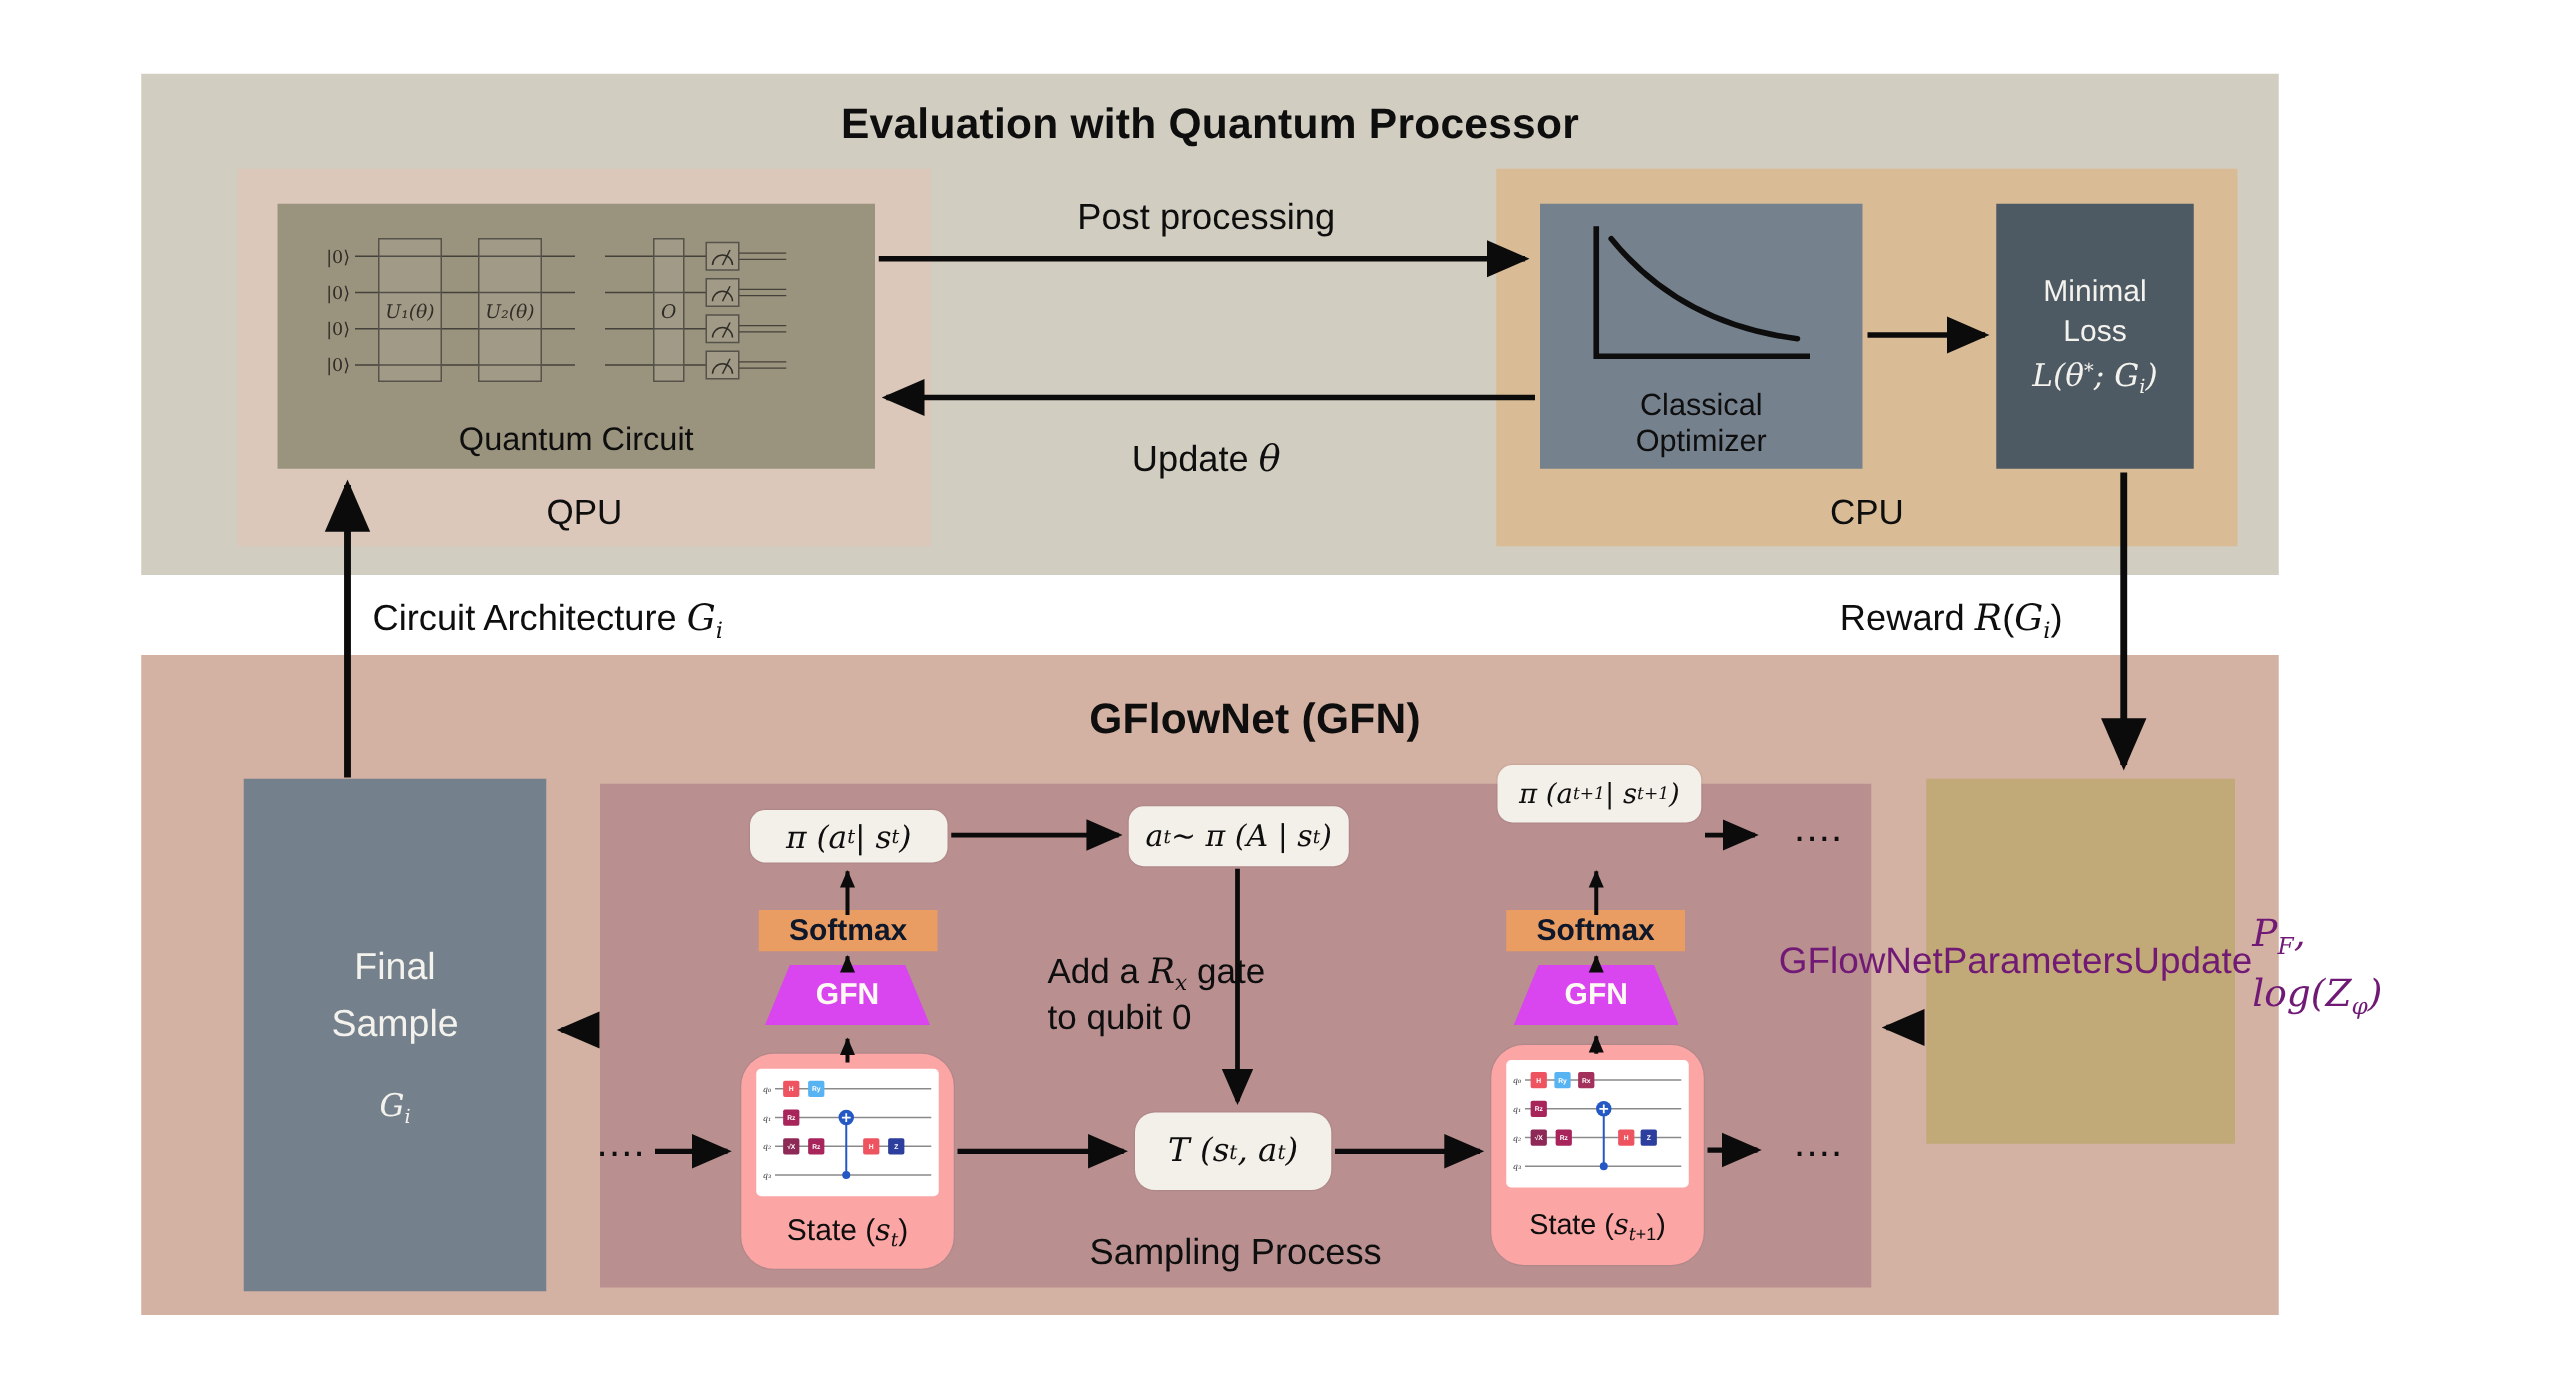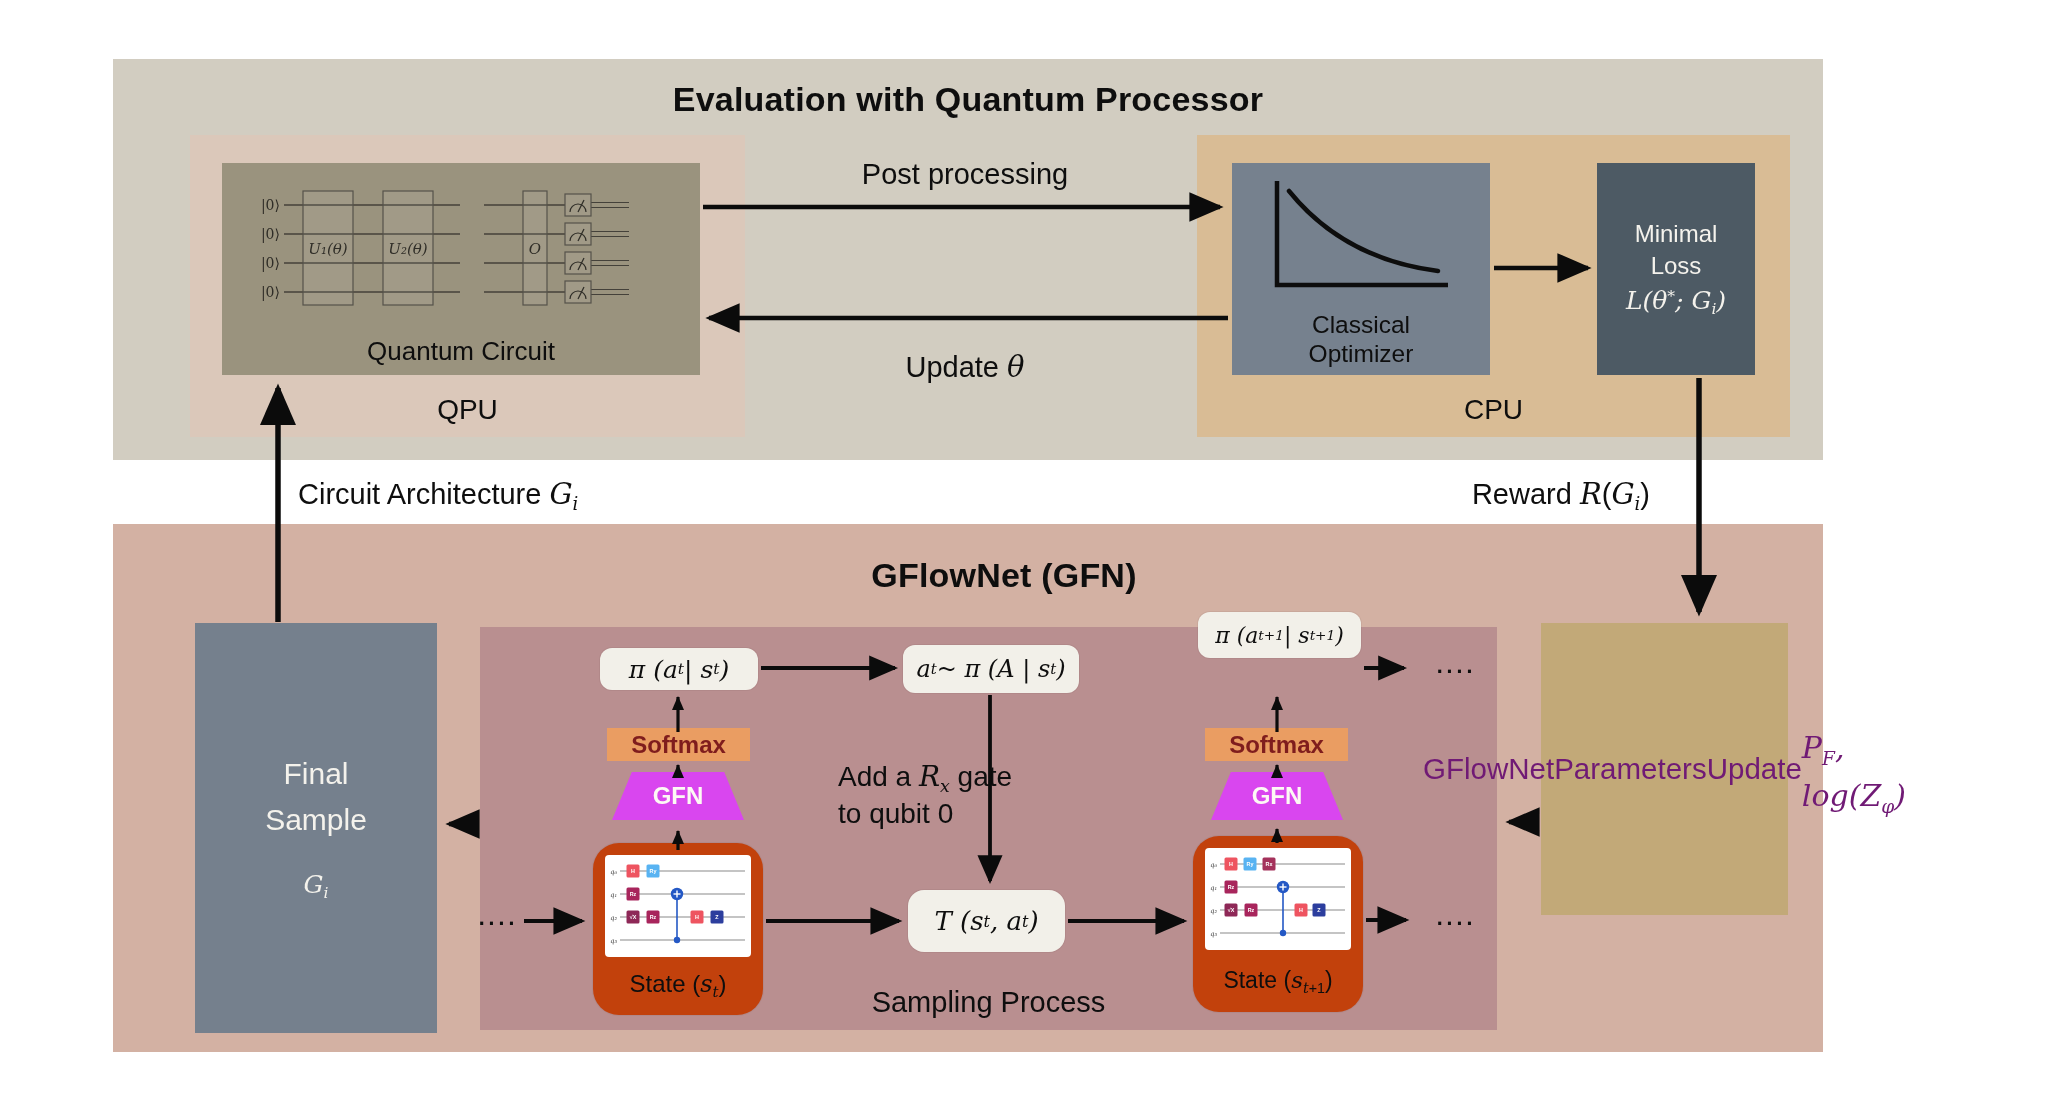--- a/index.html
+++ b/index.html
@@ -45,30 +45,30 @@
   .sampling-box { left:480px; top:627px; width:1017px; height:403px; background:#b98f90; }
 
   .whitebox { position:absolute; background:#f2f0e9; border-radius:12px;
     display:flex; align-items:center; justify-content:center;
     box-shadow:0 0 0 1px rgba(90,70,60,.08); }
   .pi-t   { left:600px;  top:648px; width:158px; height:42px; font-size:25px; }
   .action { left:903px;  top:645px; width:176px; height:48px; font-size:24px; }
   .pi-t1  { left:1198px; top:612px; width:163px; height:46px; font-size:22px; }
   .transition { left:908px; top:890px; width:157px; height:62px; font-size:26px; border-radius:16px; }
 
-  .softmax { position:absolute; width:143px; height:33px; background:#ea9d62; color:#7f1d1d;
+  .softmax { position:absolute; width:143px; height:33px; background:#ea9d62; color:#0f172a;
     font-size:24px; font-weight:bold; display:flex; align-items:center; justify-content:center; }
   .softmax.left { left:607px; top:728px; } .softmax.right { left:1205px; top:728px; }
 
   .gfn-trap { position:absolute; width:132px; height:48px; background:#d946ef; color:#fdfaf4;
     font-size:24px; font-weight:bold; display:flex; align-items:center; justify-content:center;
     clip-path:polygon(15% 0, 85% 0, 100% 100%, 0 100%); }
   .gfn-trap.left { left:612px; top:772px; } .gfn-trap.right { left:1211px; top:772px; }
 
-  .state-card { position:absolute; background:#c2410c; border-radius:26px;
+  .state-card { position:absolute; background:#fca5a5; border-radius:26px;
     box-shadow:0 0 0 1px rgba(90,70,60,.08); }
   .state-card.left  { left:593px;  top:843px; width:170px; height:172px; }
   .state-card.right { left:1193px; top:836px; width:170px; height:176px; }
   .state-panel { position:absolute; left:12px; top:12px; width:146px; height:102px;
     background:#ffffff; border-radius:4px; }
   .state-label { position:absolute; left:0; right:0; bottom:14px; text-align:center; font-size:24px; }
   .state-card.right .state-label { font-size:23px; bottom:16px; }
 
   .annot { font-size:28px; }
   .sampling-caption { left:480px; top:986px; width:1017px; font-size:29px; }

